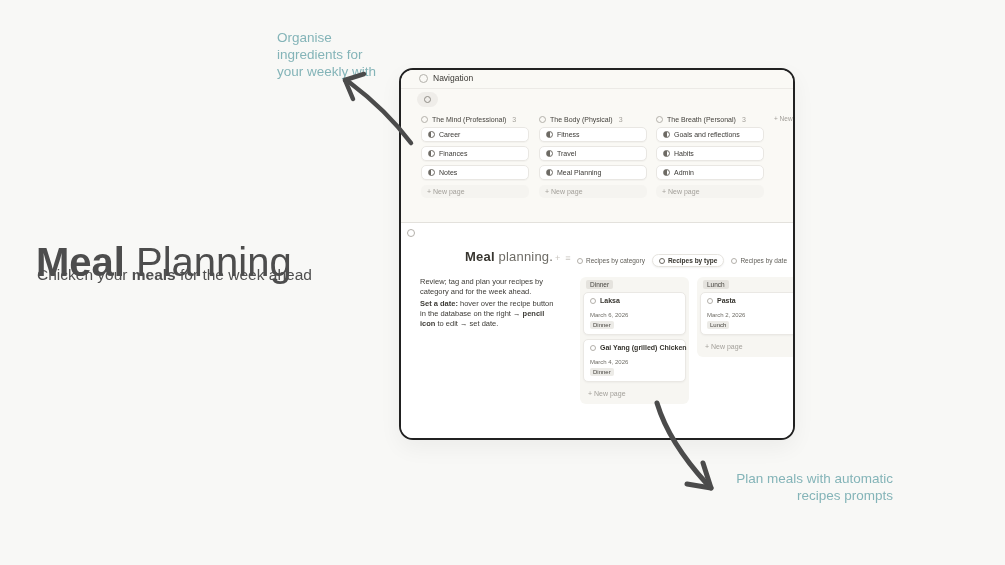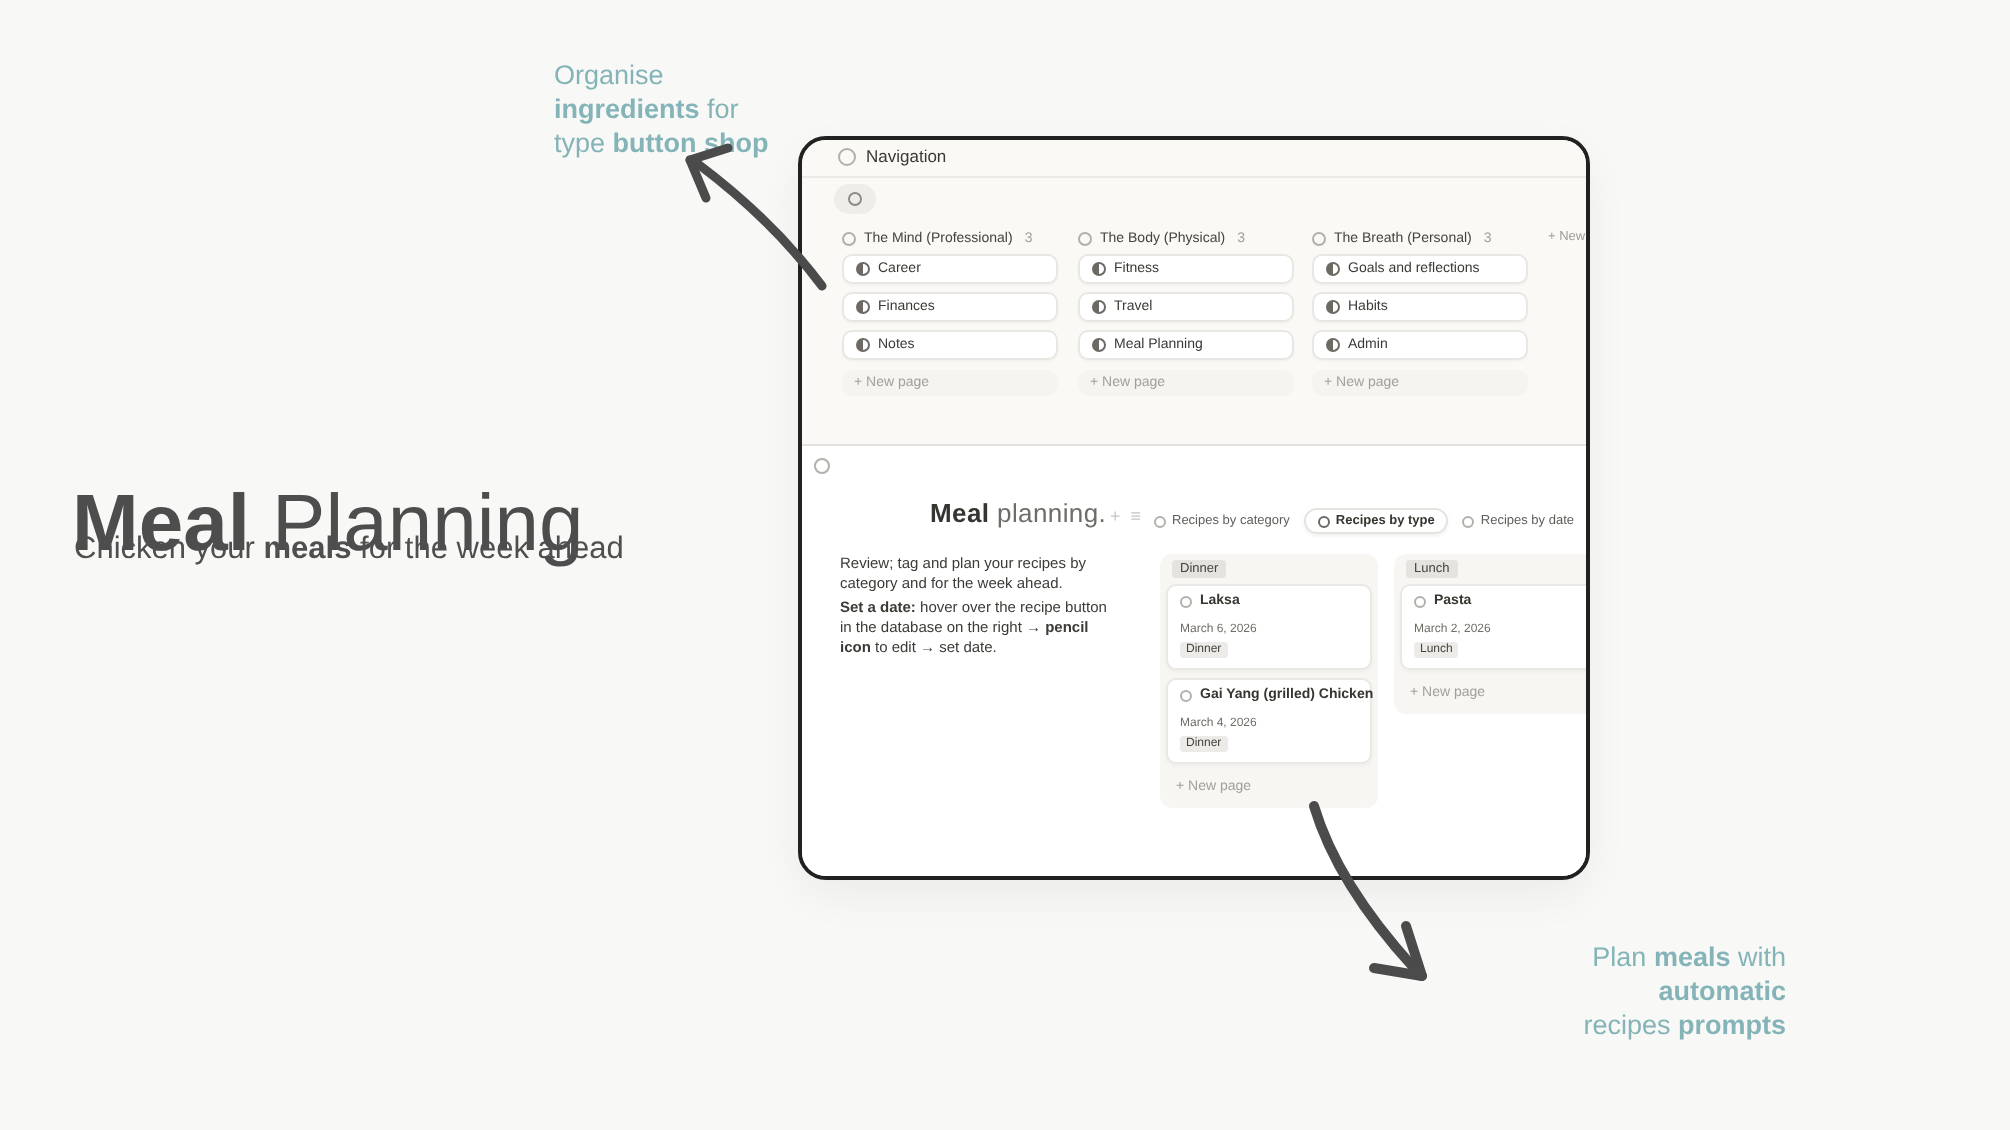--- a/index.html
+++ b/index.html
@@ -4,21 +4,21 @@
 <style>
   html,body{margin:0;padding:0;}
   body{
     width:1005px;height:565px;position:relative;overflow:hidden;
     background:#f8f8f6;
     font-family:"Liberation Sans", sans-serif;
     color:#4d4d4d;
   }
   
   .note{position:absolute;color:#84b4b8;font-size:13.5px;line-height:17px;}
-  .note b{font-weight:700;}
+  .note b{font-weight:400;}
   .note-top{left:245px;top:29px;margin-left:32px;}
   .note-bottom{left:733px;top:470px;width:160px;text-align:right;}
   .arrow-layer{position:absolute;left:0;top:0;width:1005px;height:565px;pointer-events:none;z-index:6;}
 
   
   .hero-title{position:absolute;left:36px;top:213px;font-size:40px;line-height:44px;color:#4d4d4d;font-weight:400;}
   .hero-title b{font-weight:700;}
   .hero-sub{position:absolute;left:37px;top:266px;font-size:15.5px;color:#4f4f4f;}
   .hero-sub b{font-weight:700;}
 
@@ -71,21 +71,21 @@
   .rcard .t{position:absolute;left:6px;top:4px;display:flex;align-items:center;gap:4px;font-size:7px;font-weight:700;color:#37352f;white-space:nowrap;}
   .rcard .d{position:absolute;left:6px;top:19px;font-size:6px;color:#6f6d66;white-space:nowrap;}
   .rcard .tag{position:absolute;left:6px;top:28px;font-size:6px;color:#45433e;background:#ecebe7;padding:1px 3px;border-radius:2px;}
   .gnew{position:absolute;left:3px;width:103px;height:12px;box-sizing:border-box;border-radius:4px;
     color:#a3a09a;font-size:7px;display:flex;align-items:center;padding:0 5px;white-space:nowrap;}
   .gn0{top:110px;} .gn1{top:63px;}
 </style>
 </head>
 <body>
 
-<div class="note note-top"><span>Organise</span><br><b>ingredients</b><span> for</span><br><span>type </span><b>button shop</b></div>
+<div class="note note-top"><span>Organise</span><br><b>ingredients</b><span> for</span><br><span>your </span><b>weekly with</b></div>
 
 <h1 class="hero-title"><b>Meal</b><span> Planning</span></h1>
 <div class="hero-sub"><span>Chicken your </span><b>meals</b><span> for the week ahead</span></div>
 
 <div class="note note-bottom"><span>Plan </span><b>meals</b><span> with </span><b>automatic</b><br><span>recipes </span><b>prompts</b></div>
 
 <div class="card">
 
   <div class="secA">
     <div class="nav-row">

